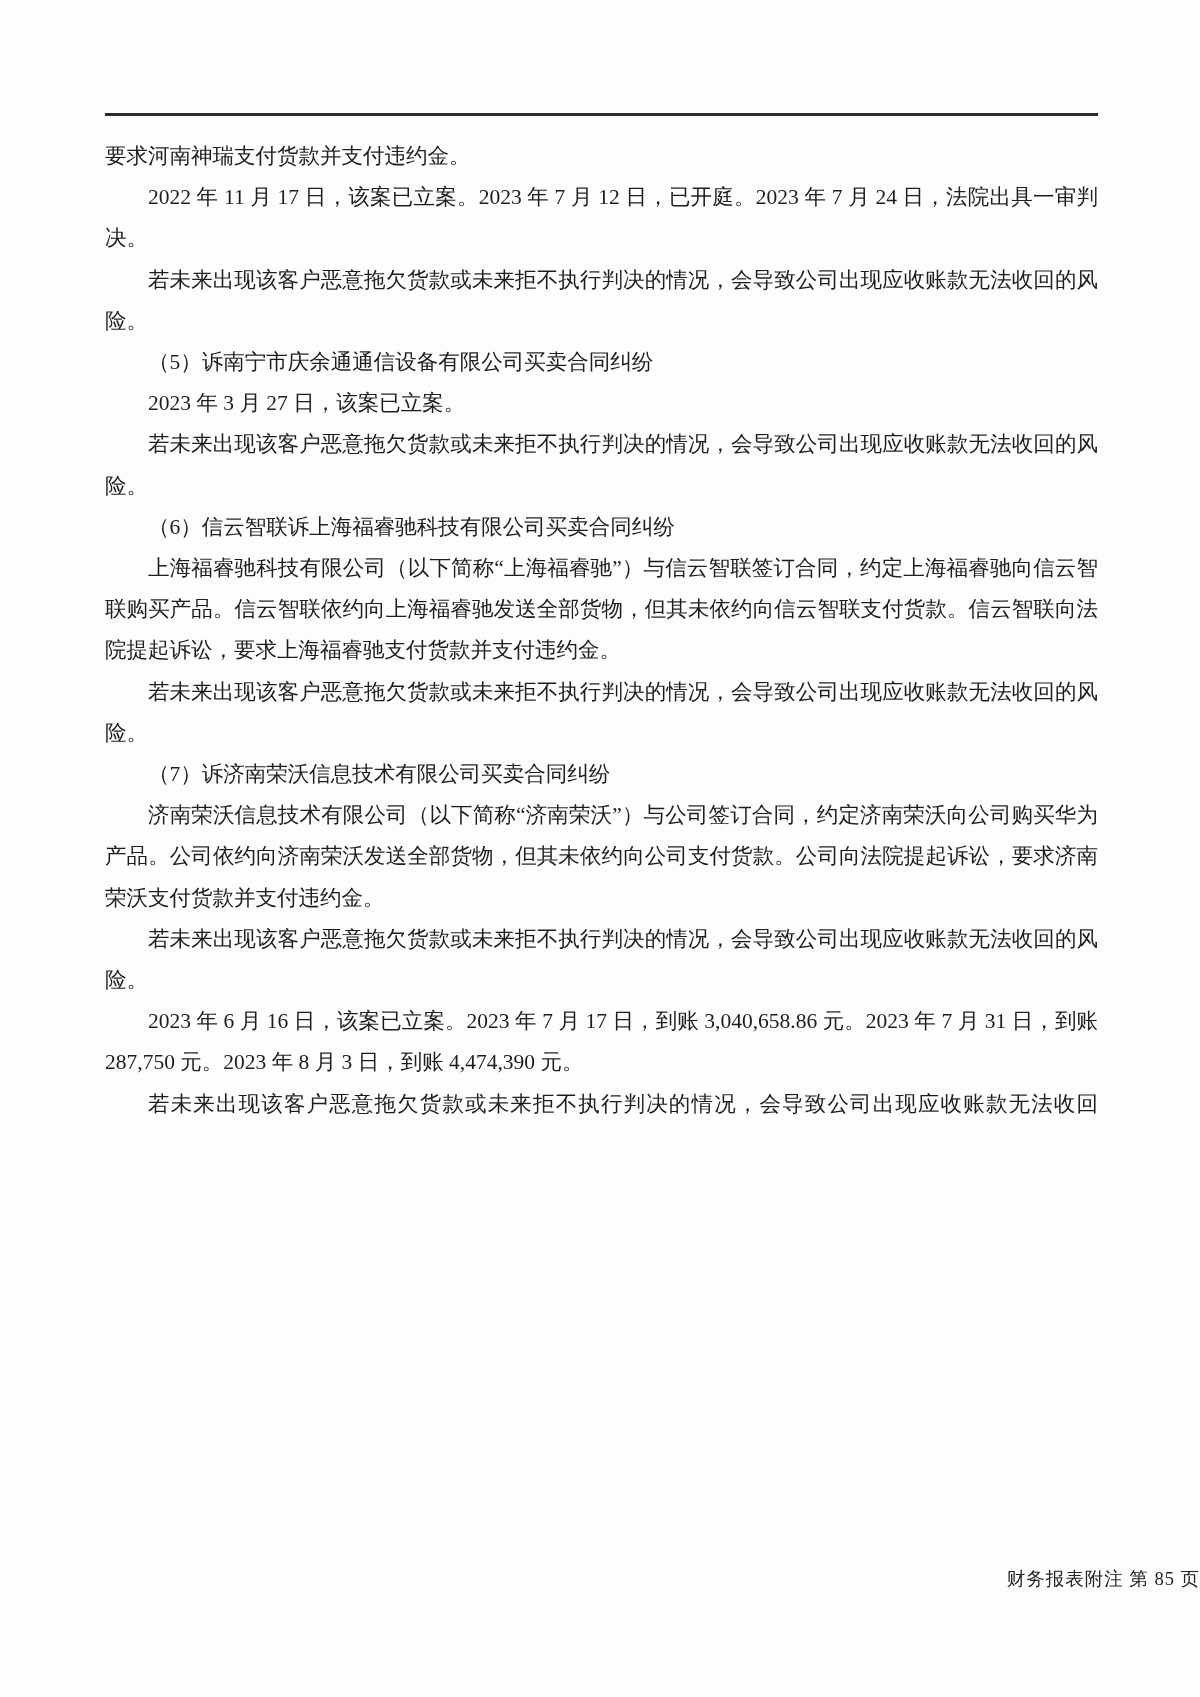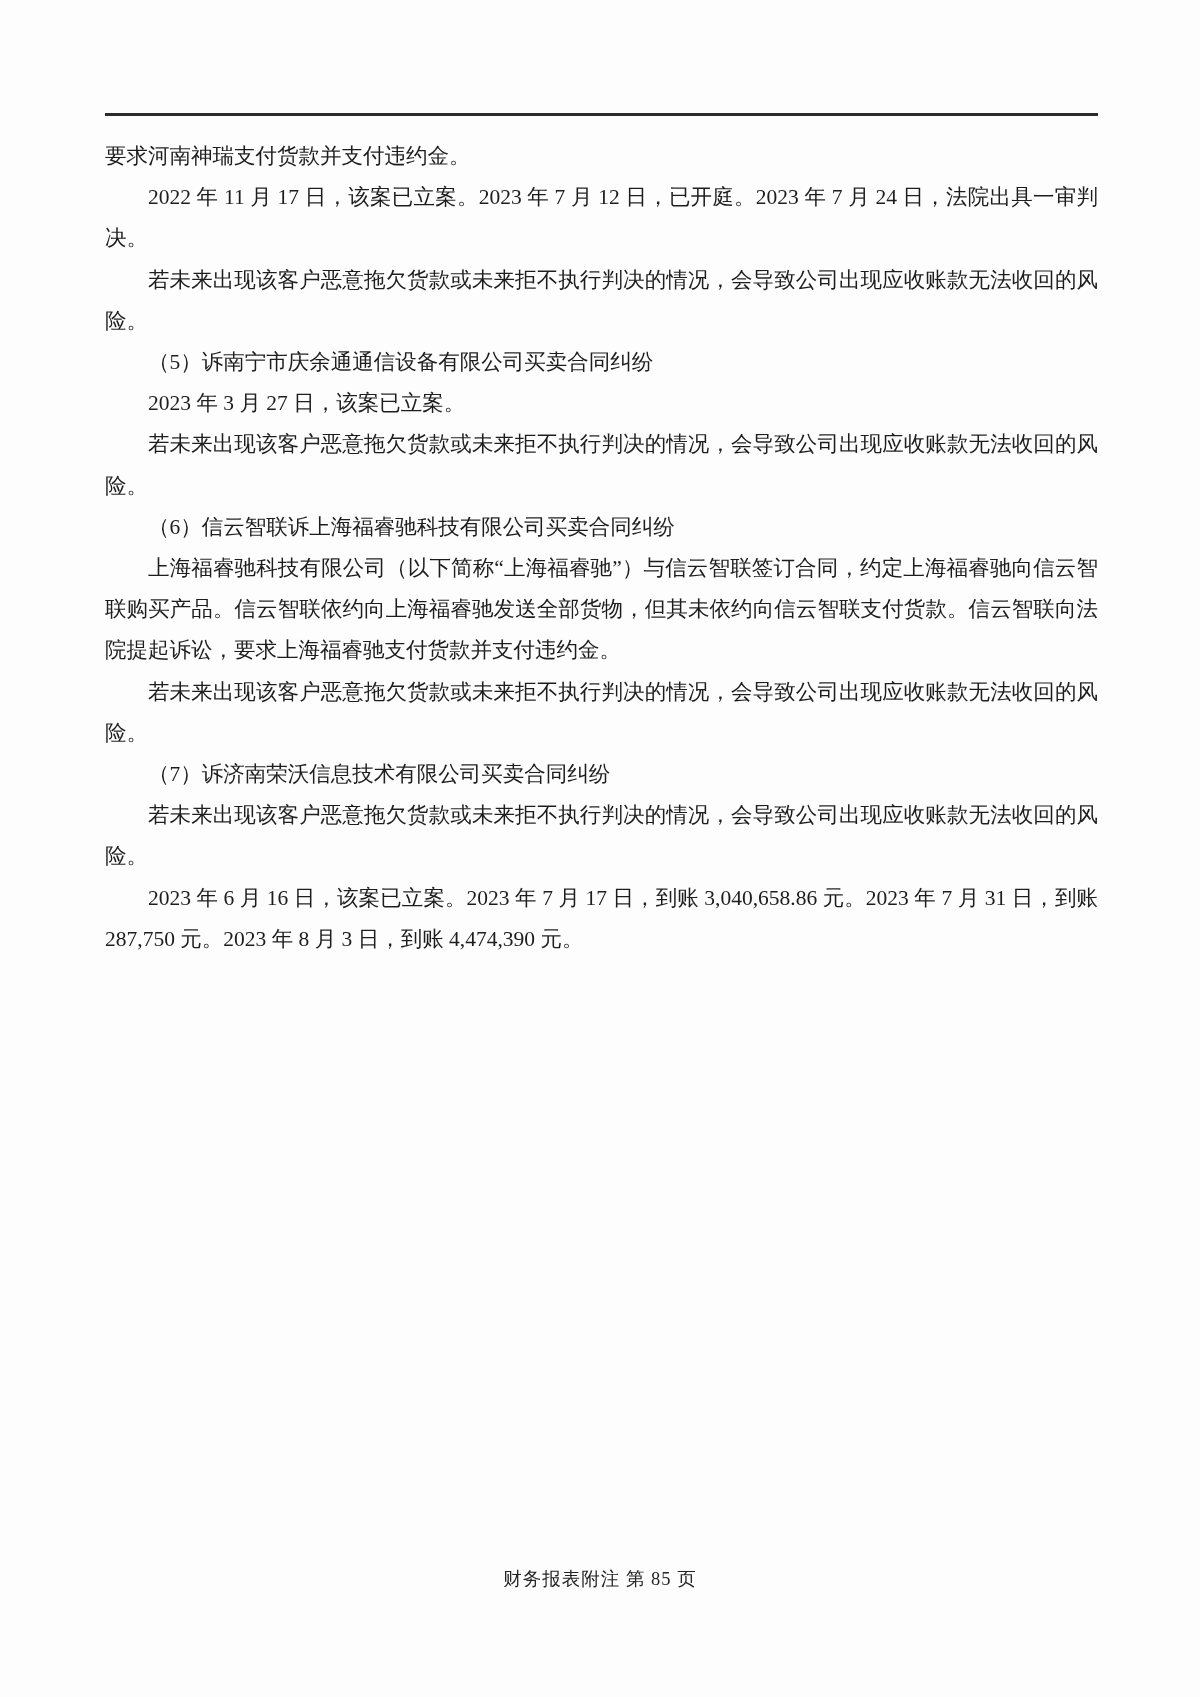--- a/index.html
+++ b/index.html
@@ -42,21 +42,21 @@
     text-indent: 2em;
   }
   .doc-body p.full {
     text-align-last: justify;
   }
   .page-footer {
     position: absolute;
     left: 0;
     top: 1566px;
     width: 100%;
-    text-align: center;
+    text-align: right;
     font-size: 18.5px;
     letter-spacing: 1px;
     color: #242424;
   }
 </style>
 </head>
 <body>
 
 <div class="page">
   <div class="header-rule"></div>
@@ -64,19 +64,21 @@
       <p class="">要求河南神瑞支付货款并支付违约金。</p>
       <p class="indent">2022 年 11 月 17 日，该案已立案。2023 年 7 月 12 日，已开庭。2023 年 7 月 24 日，法院出具一审判决。</p>
       <p class="indent">若未来出现该客户恶意拖欠货款或未来拒不执行判决的情况，会导致公司出现应收账款无法收回的风险。</p>
       <p class="indent">（5）诉南宁市庆余通通信设备有限公司买卖合同纠纷</p>
       <p class="indent">2023 年 3 月 27 日，该案已立案。</p>
       <p class="indent">若未来出现该客户恶意拖欠货款或未来拒不执行判决的情况，会导致公司出现应收账款无法收回的风险。</p>
       <p class="indent">（6）信云智联诉上海福睿驰科技有限公司买卖合同纠纷</p>
       <p class="indent">上海福睿驰科技有限公司（以下简称“上海福睿驰”）与信云智联签订合同，约定上海福睿驰向信云智联购买产品。信云智联依约向上海福睿驰发送全部货物，但其未依约向信云智联支付货款。信云智联向法院提起诉讼，要求上海福睿驰支付货款并支付违约金。</p>
       <p class="indent">若未来出现该客户恶意拖欠货款或未来拒不执行判决的情况，会导致公司出现应收账款无法收回的风险。</p>
       <p class="indent">（7）诉济南荣沃信息技术有限公司买卖合同纠纷</p>
+      <p class="indent">济南荣沃信息技术有限公司（以下简称“济南荣沃”）与公司签订合同，约定济南荣沃向公司购买华为产品。公司依约向济南荣沃发送全部货物，但其未依约向公司支付货款。公司向法院提起诉讼，要求济南荣沃支付货款并支付违约金。</p>
       <p class="indent">若未来出现该客户恶意拖欠货款或未来拒不执行判决的情况，会导致公司出现应收账款无法收回的风险。</p>
       <p class="indent">2023 年 6 月 16 日，该案已立案。2023 年 7 月 17 日，到账 3,040,658.86 元。2023 年 7 月 31 日，到账 287,750 元。2023 年 8 月 3 日，到账 4,474,390 元。</p>
+      <p class="indent full">若未来出现该客户恶意拖欠货款或未来拒不执行判决的情况，会导致公司出现应收账款无法收回</p>
     </div>
   <div class="page-footer">
     <span>财务报表附注 第 85 页</span>
   </div>
 </div>
 
 </body></html>

